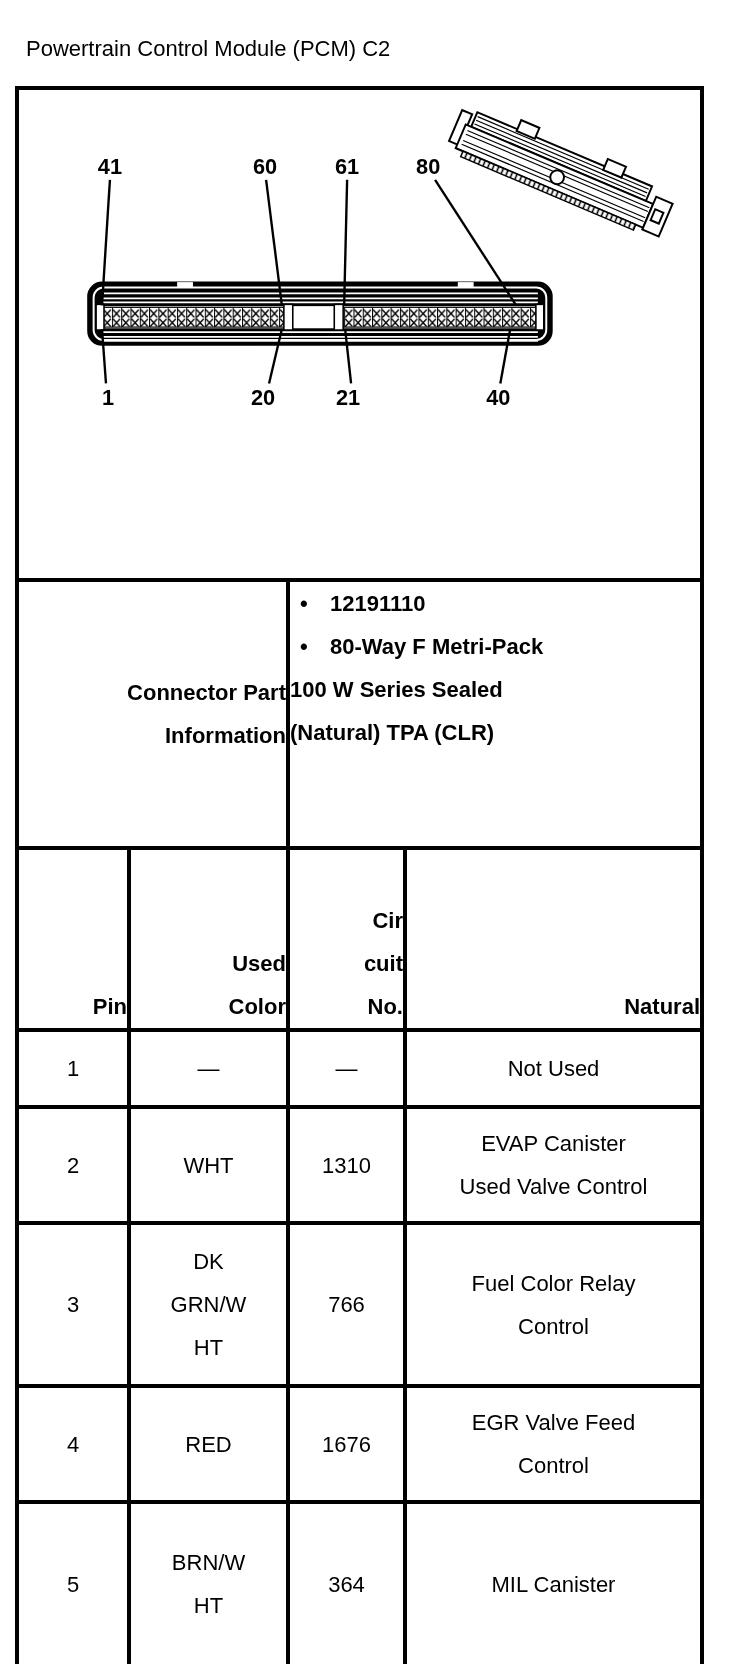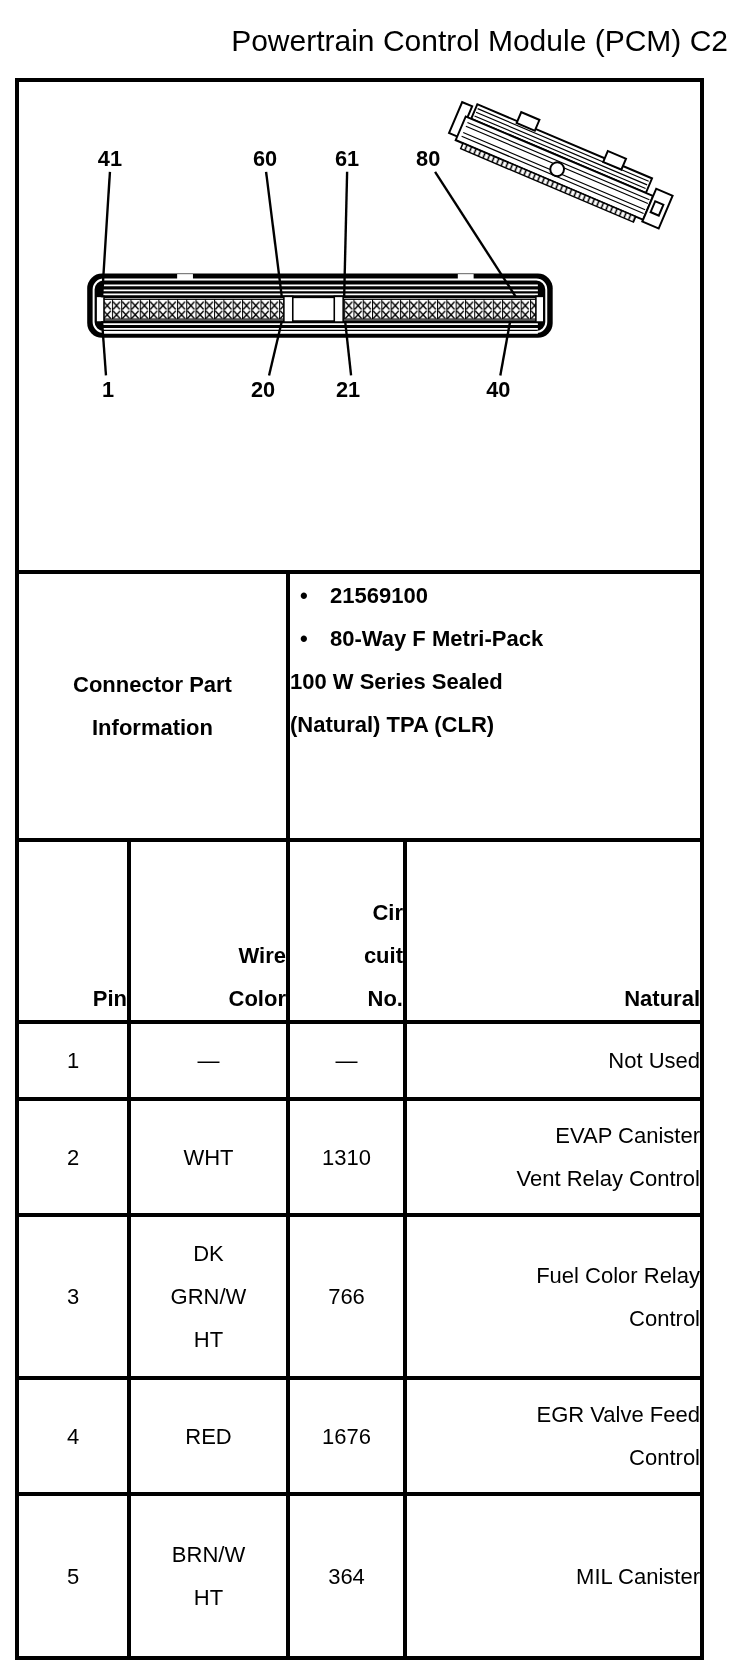--- a/index.html
+++ b/index.html
@@ -15,28 +15,27 @@
     -webkit-font-smoothing: antialiased;
   }
   .page {
     position: relative;
     width: 736px;
     min-height: 1664px;
     background: #fff;
     overflow: hidden;
   }
   .page-title {
-    margin: 8px;
+    margin: 16px;
     padding: 14px 0 0 10px;
-    font-size: 30px;
+    font-size: 22px;
     font-weight: 400;
     letter-spacing: 0px;
     line-height: 38px;
     white-space: nowrap;
-    text-align: right;
   }
   table.pin-table {
     border-collapse: collapse;
     table-layout: fixed;
     margin: 18px 0 0 15px;
     width: 685px;
   }
   table.pin-table td {
     border: 4px solid #000;
     font-size: 22px;
@@ -48,21 +47,21 @@
   td.diagram-cell {
     height: 488px;
     padding: 0;
     vertical-align: top;
   }
   td.diagram-cell svg { display: block; }
 
   
   td.part-info-label {
     height: 264px;
-    text-align: center;
+    text-align: right;
     vertical-align: middle;
     font-weight: bold;
     white-space: pre-line;
   }
   td.part-info-detail {
     vertical-align: top;
     padding: 16px 10px 0 14px;
     font-weight: bold;
   }
   .bullet-row { display: flex; }
@@ -84,21 +83,21 @@
     padding-bottom: 16px;
     white-space: pre-line;
   }
   
   td.c {
     text-align: center;
     vertical-align: middle;
     white-space: pre-line;
   }
   td.fn {
-    text-align: right;
+    text-align: center;
     vertical-align: middle;
     padding-left: 18px;
     padding-right: 8px;
     white-space: pre-line;
   }
   tr.r1 td { height: 73px; }
   tr.r2 td { height: 112px; }
   tr.r3 td { height: 159px; }
   tr.r4 td { height: 112px; }
   tr.r5 td { height: 160px; }
@@ -210,53 +209,53 @@
         </svg>
       </td>
     </tr>
 
     <tr>
       <td class="part-info-label" colspan="2">Connector Part
 Information</td>
       <td class="part-info-detail" colspan="2">
         <div class="bullet-row">
           <span class="bullet-glyph">•</span>
-          <span>21569100</span>
+          <span>12191110</span>
         </div>
         <div class="bullet-row">
           <span class="bullet-glyph">•</span>
           <span>80-Way F Metri-Pack</span>
         </div>
         <div class="part-continuation">100 W Series Sealed
 (Natural) TPA (CLR)</div>
       </td>
     </tr>
 
     <tr>
       <td class="hdr">Pin</td>
-      <td class="hdr">Wire
+      <td class="hdr">Used
 Color</td>
       <td class="hdr">Cir
 cuit
 No.</td>
       <td class="hdr">Natural</td>
     </tr>
 
     <tr class="r1">
       <td class="c">1</td>
       <td class="c">—</td>
       <td class="c">—</td>
       <td class="fn">Not Used</td>
     </tr>
     <tr class="r2">
       <td class="c">2</td>
       <td class="c">WHT</td>
       <td class="c">1310</td>
       <td class="fn">EVAP Canister
-Vent Relay Control</td>
+Used Valve Control</td>
     </tr>
     <tr class="r3">
       <td class="c">3</td>
       <td class="c">DK
 GRN/W
 HT</td>
       <td class="c">766</td>
       <td class="fn">Fuel Color Relay
 Control</td>
     </tr>

